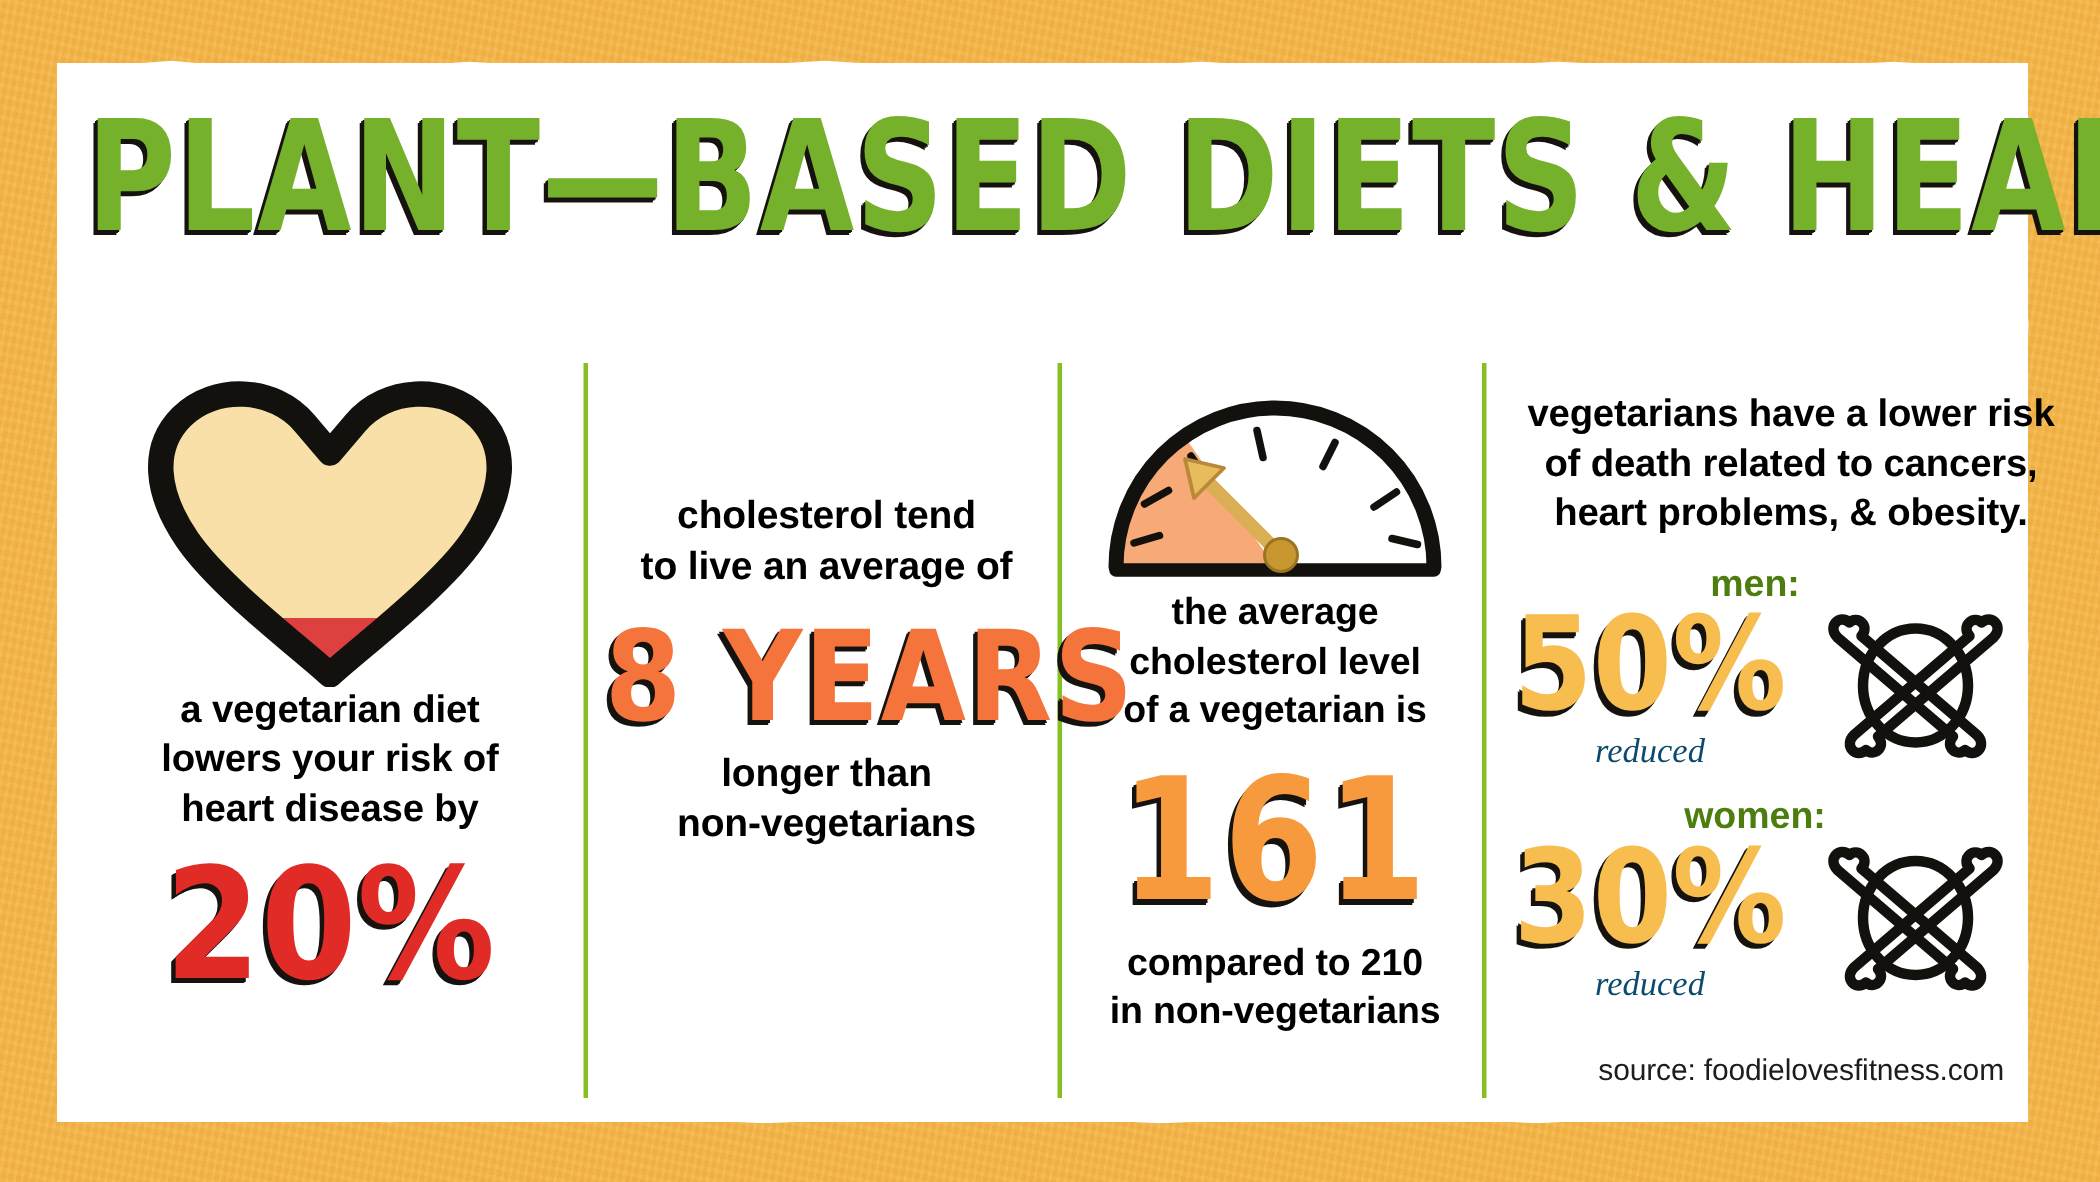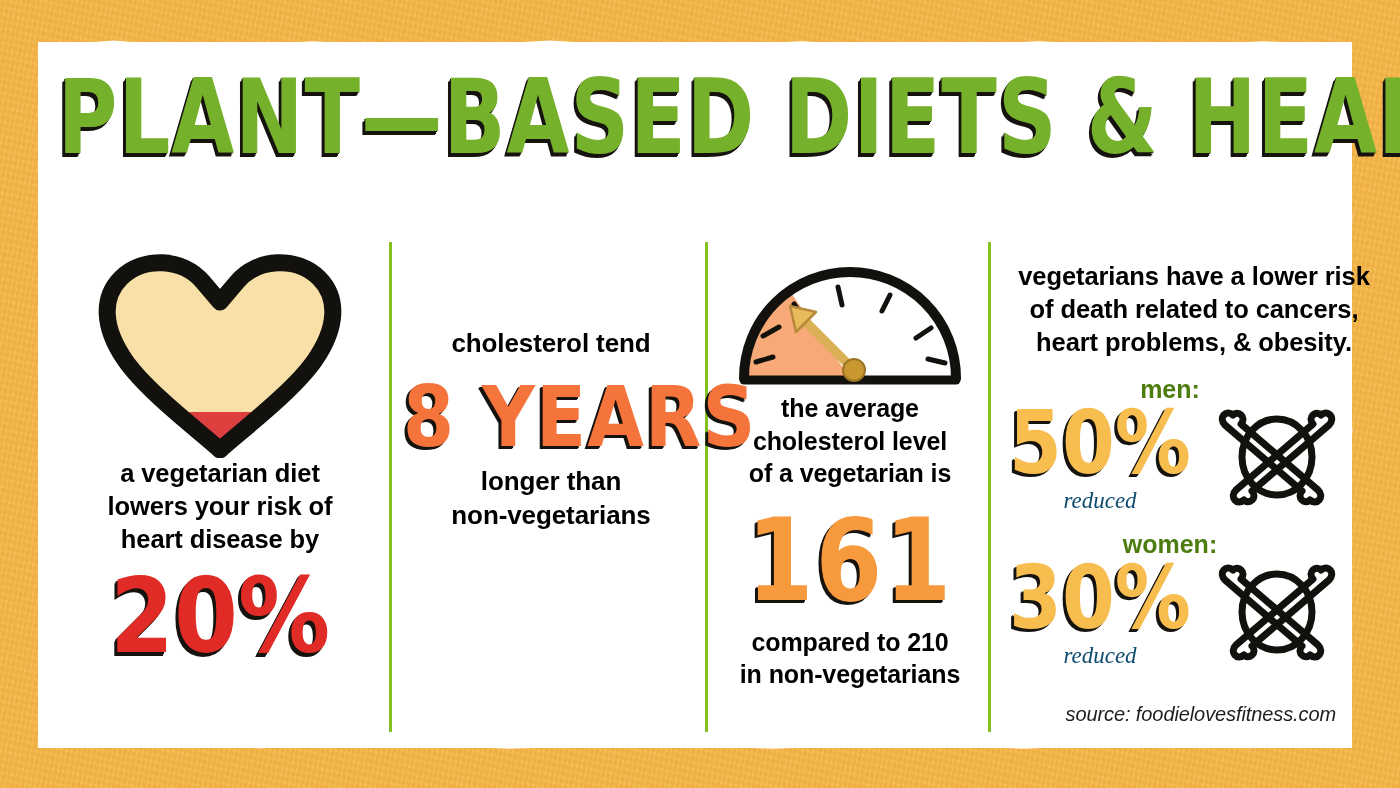--- a/index.html
+++ b/index.html
@@ -217,21 +217,20 @@
 
   
   .source {
     position: absolute;
     right: 16px;
     bottom: 22px;
     font-family: "Liberation Sans", sans-serif;
     font-size: 20px;
     color: #1d1d1d;
     letter-spacing: -0.1px;
-    font-style: italic;
   }
 </style>
 </head>
 <body>
 
 <div id="poster">
   <div class="card">
     <div class="card-inner">
 
       <div class="title">PLANT—BASED DIETS &amp; HEALTH</div>
@@ -262,20 +261,21 @@
           </svg>
         </div>
         <div class="body-text">a vegetarian diet</div>
         <div class="body-text">lowers your risk of</div>
         <div class="body-text">heart disease by</div>
         <div class="big-num num20">20%</div>
       </div>
 
       <div class="col col2" style="top:285px;">
         <div class="body-text">cholesterol tend</div>
+        <div class="body-text">to live an average of</div>
         <div class="big-num num8">8 YEARS</div>
         <div class="body-text">longer than</div>
         <div class="body-text">non-vegetarians</div>
       </div>
 
       <div class="col col3">
         <div class="gauge-wrap">
           <svg class="gauge-svg" width="236" height="126" viewBox="0 0 236 126">
             <defs>
               <clipPath id="gaugeClip">

